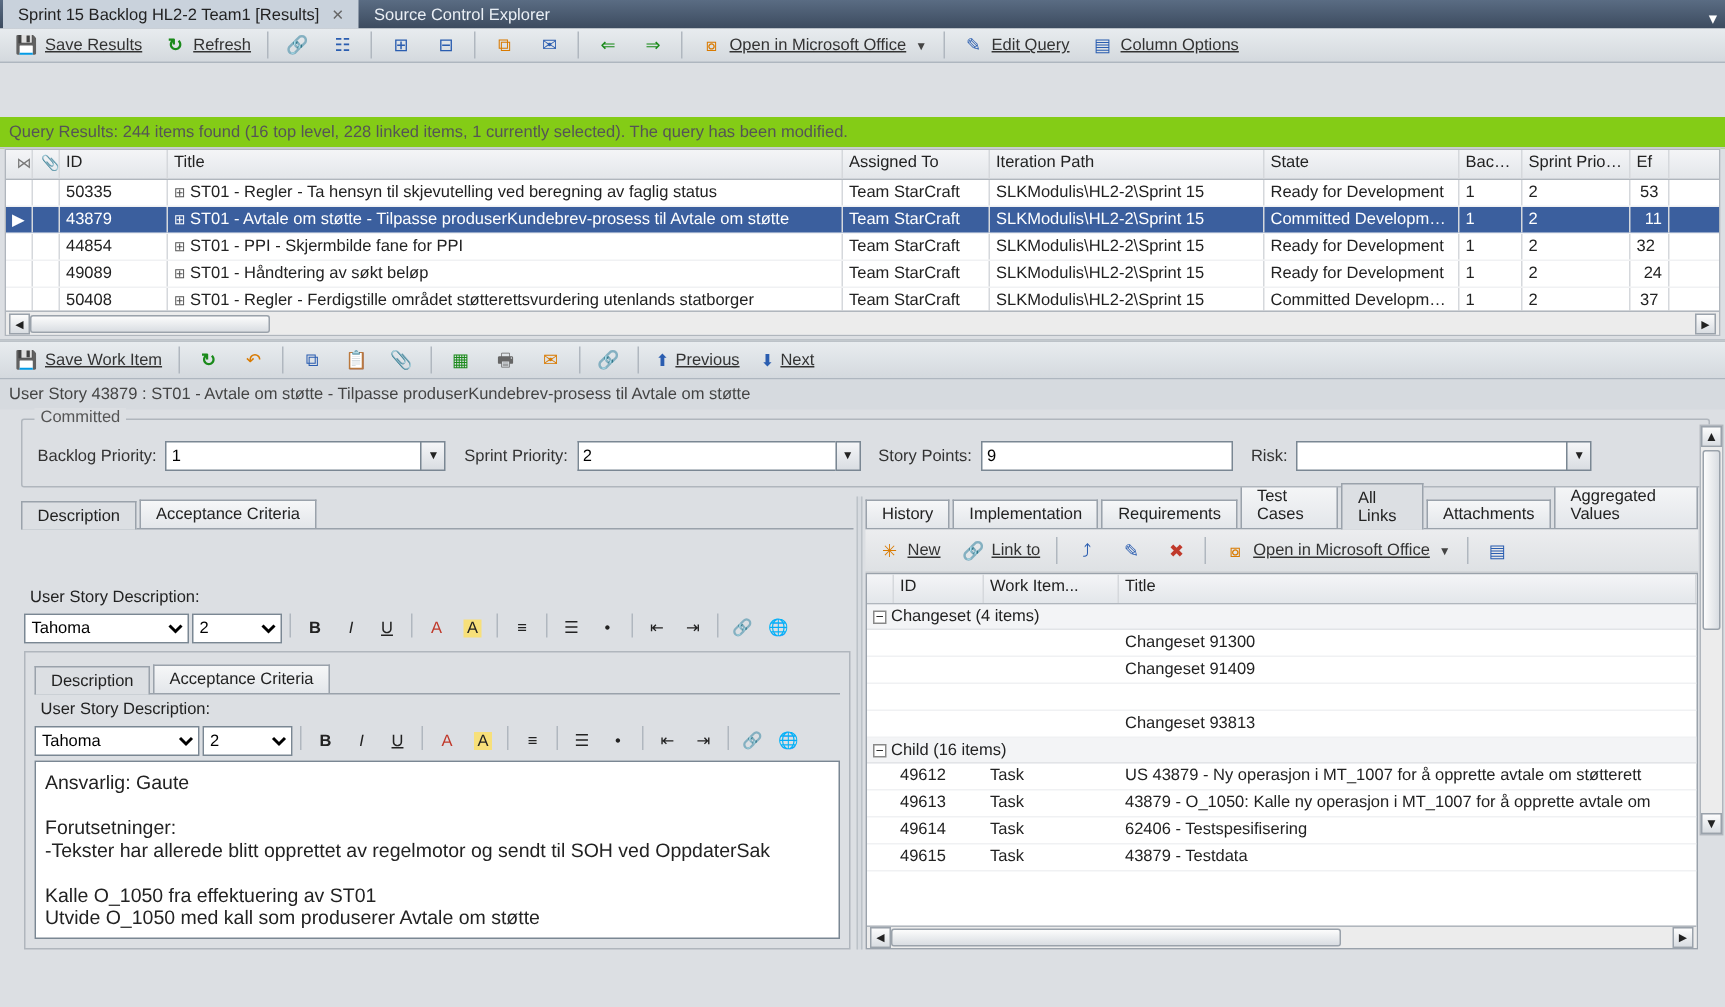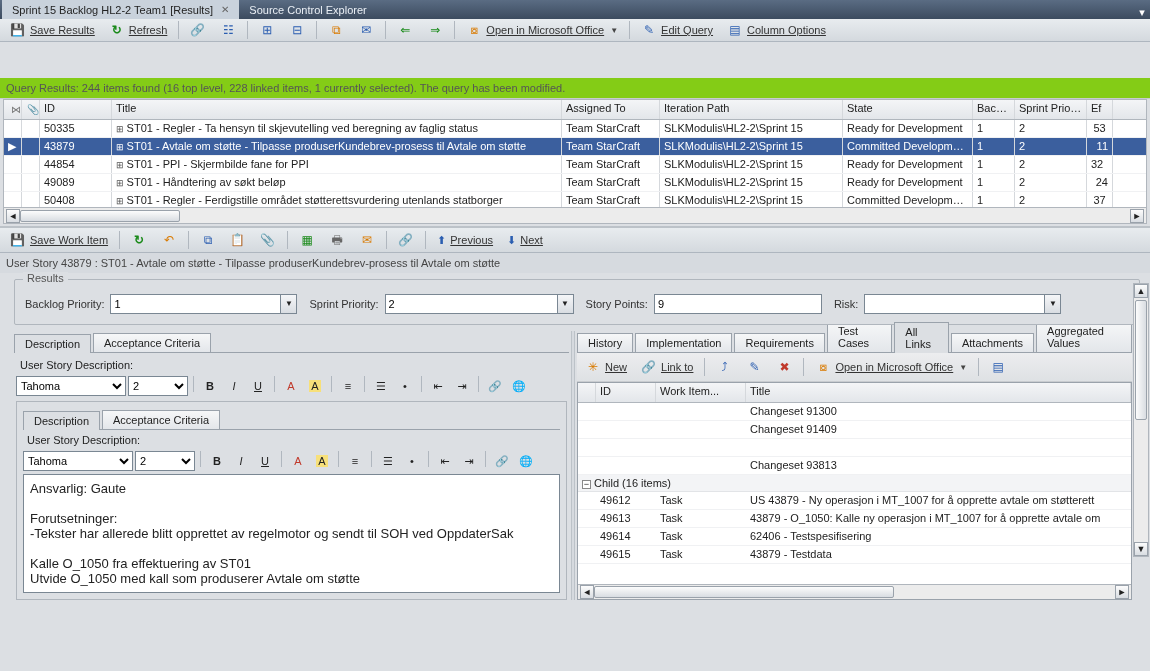--- a/index.html
+++ b/index.html
@@ -437,21 +437,21 @@
       </div>
       <div class="tbtn">
         <span class="nav-arrow">⬇</span>
         <u class="link">Next</u>
       </div>
     </div>
 
     <div class="wi-title">User Story 43879 : ST01 - Avtale om støtte - Tilpasse produserKundebrev-prosess til Avtale om støtte</div>
 
     <div class="panel-area">
-      <span class="legend">Results</span>
+      <span class="legend">Committed</span>
       <div class="field-row">
         <div class="field">
           <label>Backlog Priority:</label>
           <div class="combo">
             <input class="input" style="width: 170px;" value="1">
             <div class="cbtn">▼</div>
           </div>
         </div>
         <div class="field">
           <label>Sprint Priority:</label>
@@ -474,21 +474,21 @@
       </div>
     </div>
 
     <div class="two-col">
 
       <div class="col">
         <div class="mini-tabs">
           <div class="mtab active">Description</div>
           <div class="mtab">Acceptance Criteria</div>
         </div>
-        <div style="padding:4px 2px 0 2px; display:flex; flex-direction:column; flex:1; min-height:0;">
+        <div style="padding:4px 2px 0 2px; display:flex; flex-direction:column; flex:1; min-height:0;margin-top:33px;">
           <div style="margin:2px 0 2px 4px;">User Story Description:</div>
 
           <div class="editor-toolbar">
             <select class="sel" style="width:110px"><option>Tahoma</option></select>
             <select class="sel" style="width:60px"><option>2</option></select>
             <span class="sep2"></span>
             <div class="et-btn"><b>B</b></div>
             <div class="et-btn"><i>I</i></div>
             <div class="et-btn"><u>U</u></div>
             <span class="sep2"></span>
@@ -584,20 +584,21 @@
         </div>
 
         <div class="links-grid-wrap">
           <div class="lhead">
             <div></div>
             <div>ID</div>
             <div>Work Item...</div>
             <div>Title</div>
           </div>
           <div class="lbody" id="lbody">
+              <div class="lgroup"><span class="minus">−</span>Changeset (4 items)</div>
               <div class="lrow">
                 <div></div>
                 <div></div>
                 <div></div>
                 <div>Changeset 91300</div>
               </div>
               <div class="lrow">
                 <div></div>
                 <div></div>
                 <div></div>

